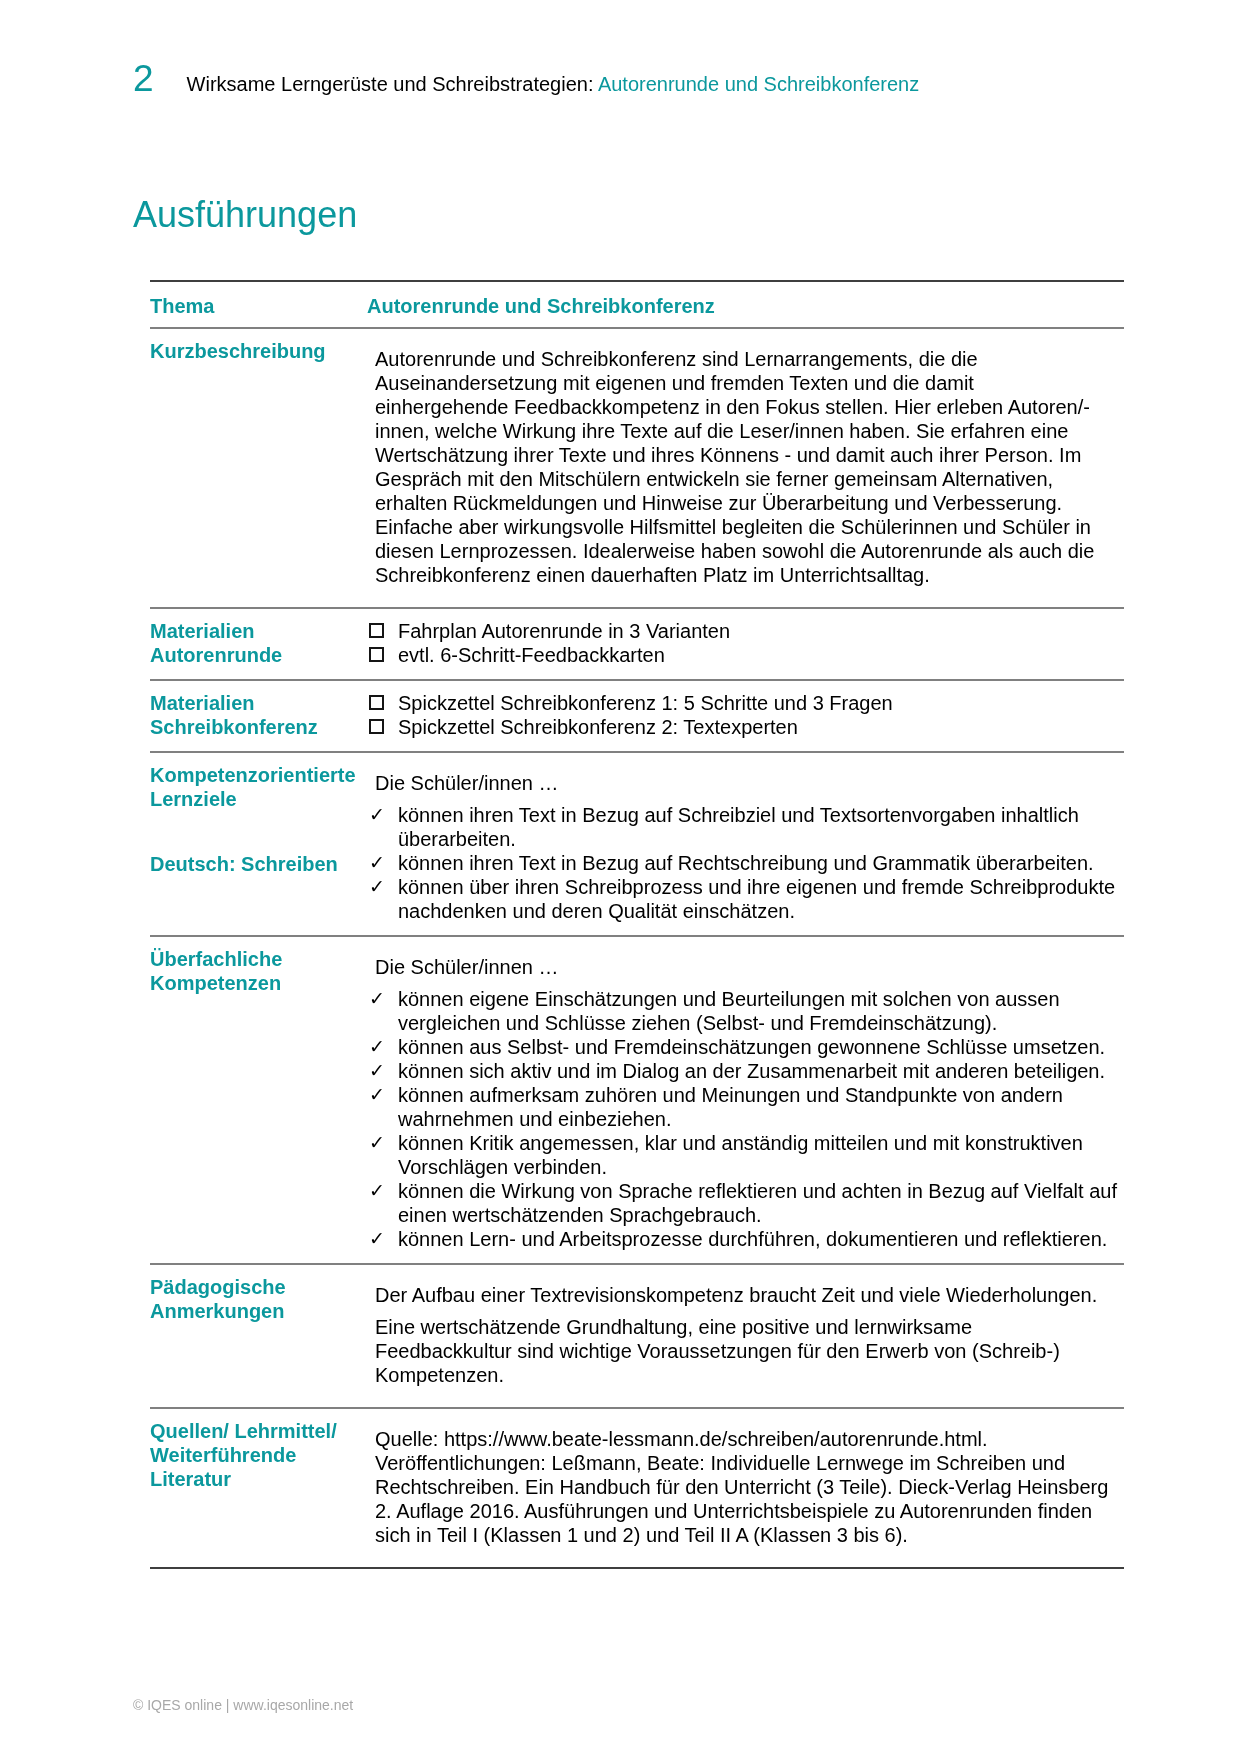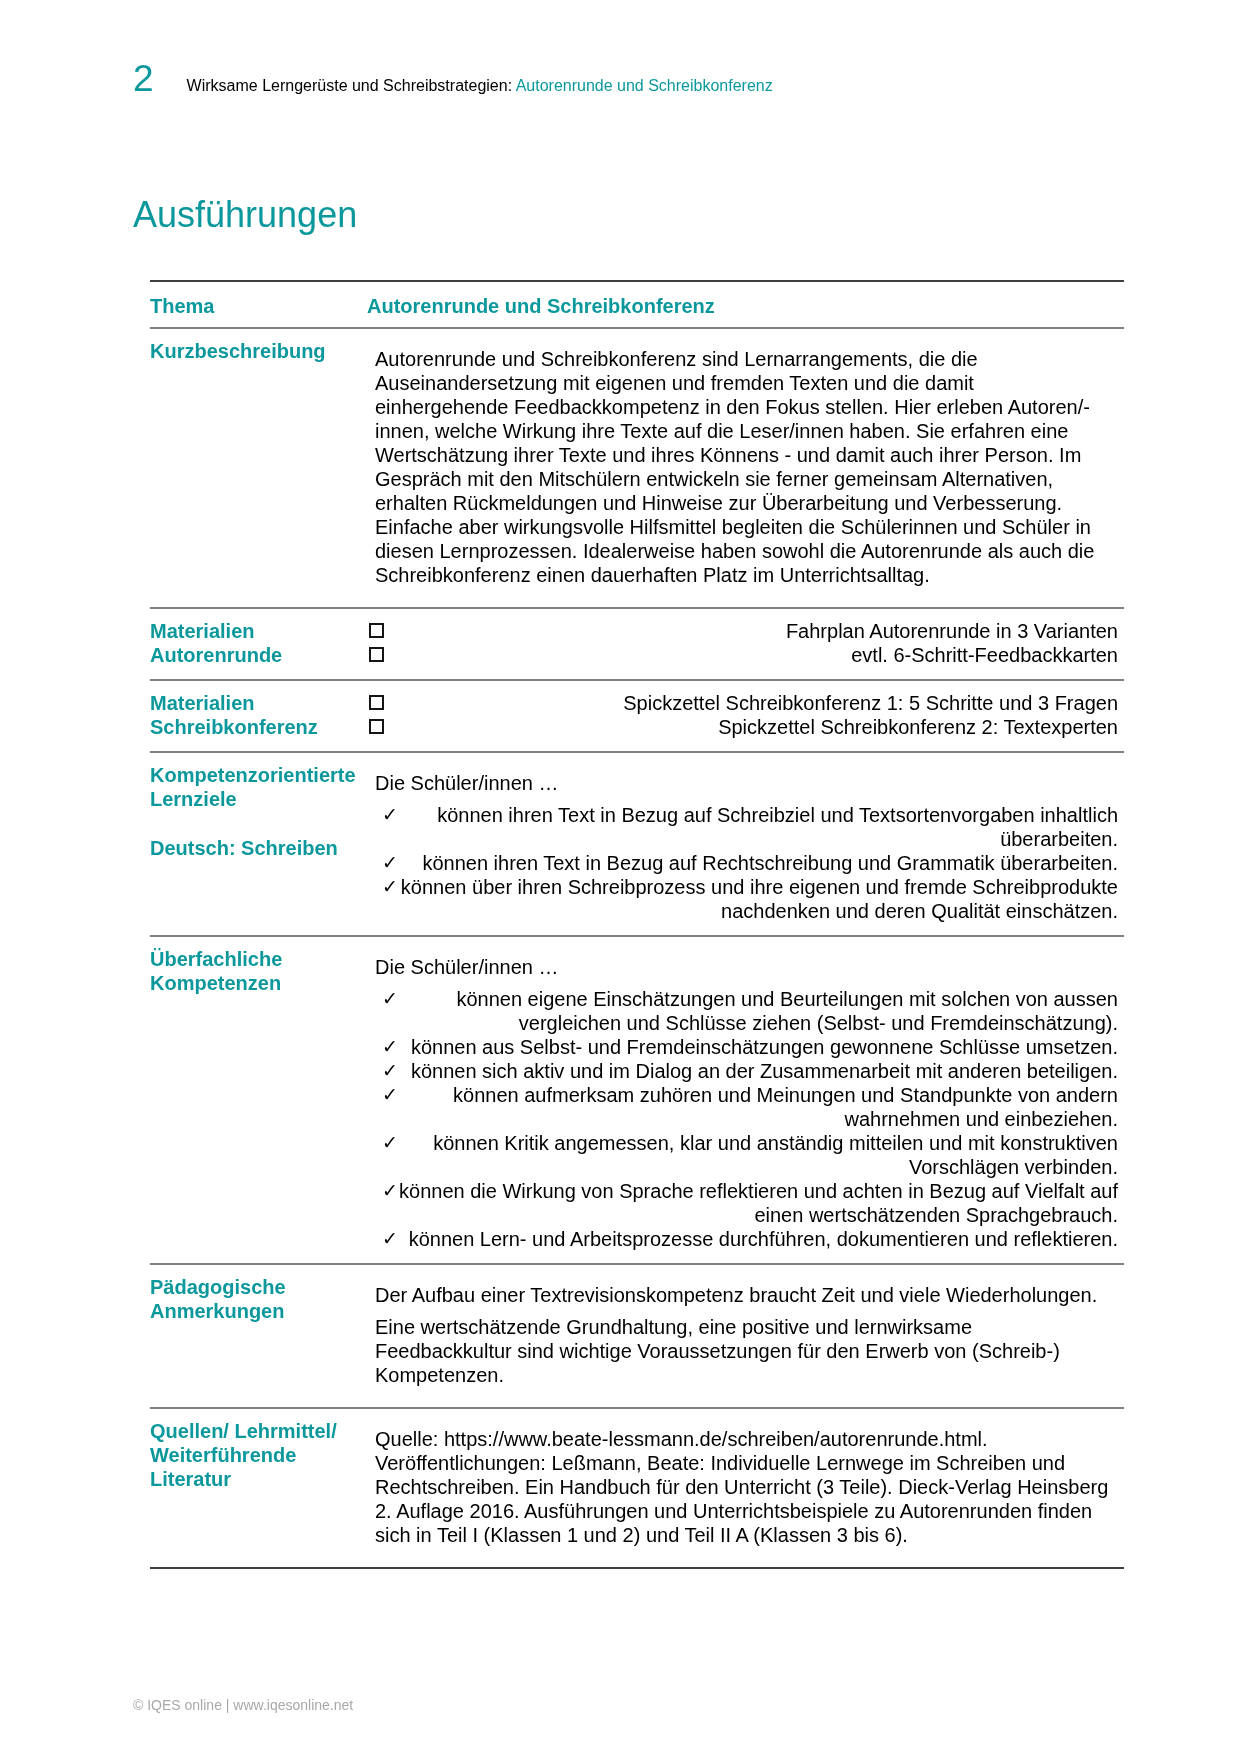--- a/index.html
+++ b/index.html
@@ -15,21 +15,21 @@
     --border-inner:#808080;
   }
   .page-header {
     position:absolute; left:133px; top:60px; right:133px;
     display:flex; align-items:baseline;
   }
   .page-number {
     font-size:37px; line-height:1; color:var(--accent);
     font-weight:400; margin-right:33px;
   }
-  .page-header-text { font-size:16px; line-height:1.2; }
+  .page-header-text { font-size:20px; line-height:1.2; }
   .hl { color:var(--accent); }
 
   .doc-title {
     position:absolute; left:133px; top:170px;
     font-size:36px; line-height:1.15; color:var(--accent); font-weight:400;
   }
 
   .overview-table {
     position:absolute; left:150px; top:280px; width:974px;
     border-top:2px solid var(--border-outer);
@@ -38,24 +38,24 @@
   }
   .t-row { display:flex; padding:10px 0 12px 0; }
   .t-row + .t-row { border-top:2px solid var(--border-inner); }
   .t-row.thead { padding:12px 0 9px 0; }
   .cell-label {
     width:217px; flex-shrink:0; padding-right:8px; box-sizing:border-box;
     color:var(--accent); font-weight:bold;
   }
   .cell-content { flex:1; min-width:0; padding-right:6px; }
   .cell-content.head-value { color:var(--accent); font-weight:bold; }
-  .label-gap { margin-top:25px; }
+  .label-gap { margin-top:41px; }
   .para { margin:8px; }
 
-  .box-item, .check-item { display:flex; align-items:flex-start;text-align:right; }
+  .box-item, .check-item { display:flex; align-items:flex-start; }
   .bullet-col { width:31px; flex-shrink:0; padding-left:2px; box-sizing:border-box; }
   .checkbox {
     display:block; width:15px; height:15px; margin-top:4px;
     border:2px solid #151515; box-sizing:border-box; background:#fff;
   }
   .tick { font-size:19px; color:#000; }
   .item-text { flex:1; min-width:0; }
 
   .page-footer-left {
     position:absolute; left:133px; top:1697px;

